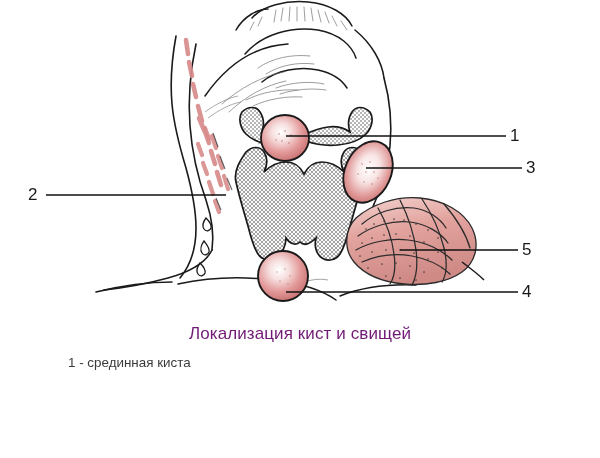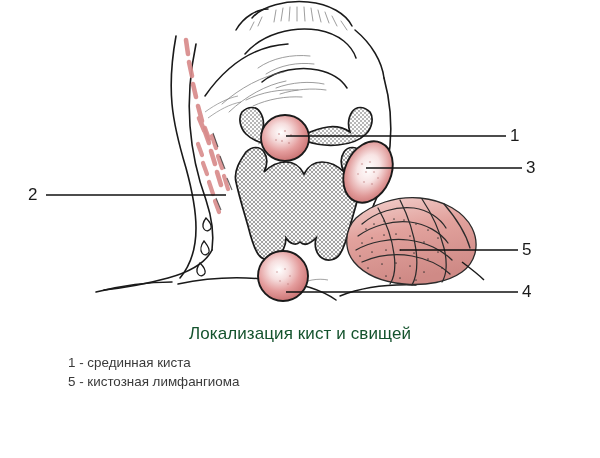--- a/index.html
+++ b/index.html
@@ -26,21 +26,21 @@
   #caption-block {
     position: absolute;
     left: 0;
     top: 318px;
     width: 600px;
   }
 
   #figure-title {
     text-align: center;
     font-size: 17px;
-    color: #14532d;
+    color: #701a75;
     letter-spacing: 0.1px;
     margin-top: 6px;
     font-weight: 400;
   }
 
   #legend-list {
     margin: 9px 16px 0 68px;
     padding: 0;
     list-style: none;
   }
@@ -319,15 +319,14 @@
   <span class="lbl" style="left:522px; top:240px;">5</span>
   <span class="lbl" style="left:522px; top:282px;">4</span>
   <span class="lbl" style="left:28px; top:185px;">2</span>
 </div>
 
 <div id="caption-block">
   <div id="figure-title">Локализация кист и свищей</div>
 
   <ul id="legend-list">
     <li>1 - срединная киста</li>
-    <li>5 - кистозная лимфангиома</li>
   </ul>
 </div>
 
 </body></html>

